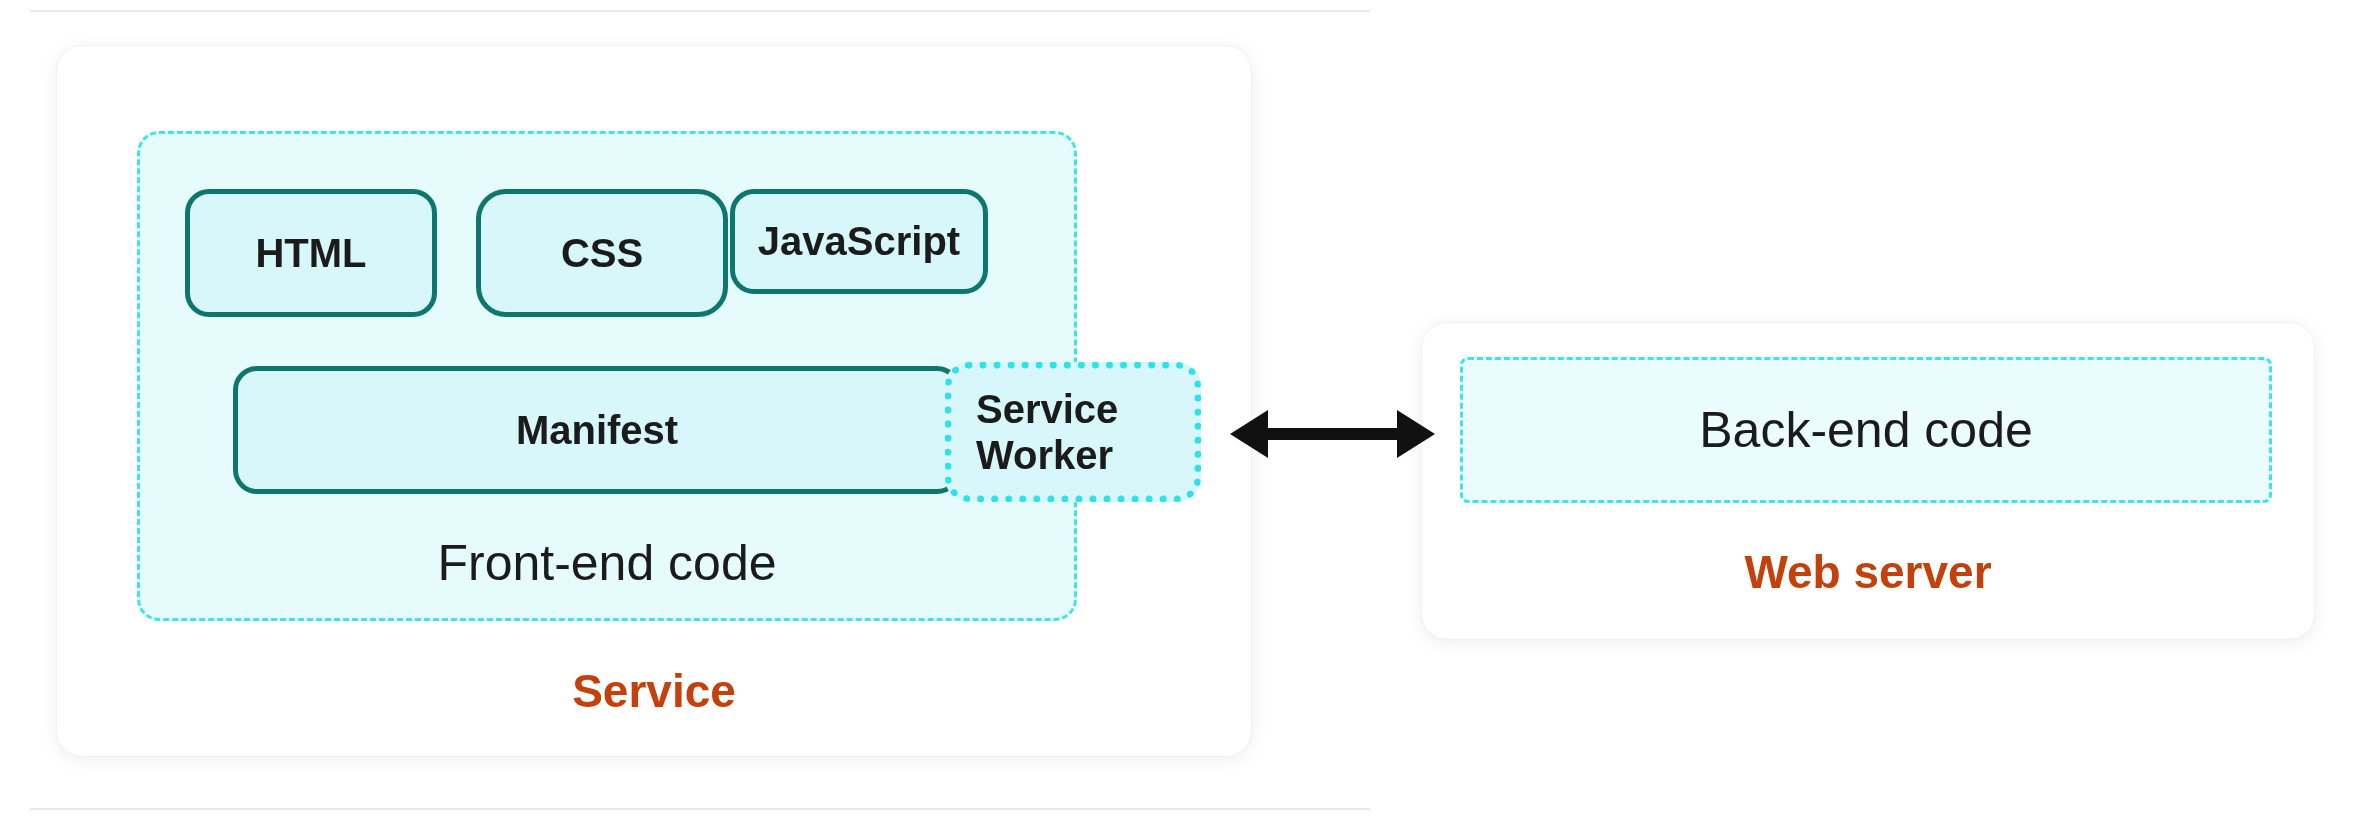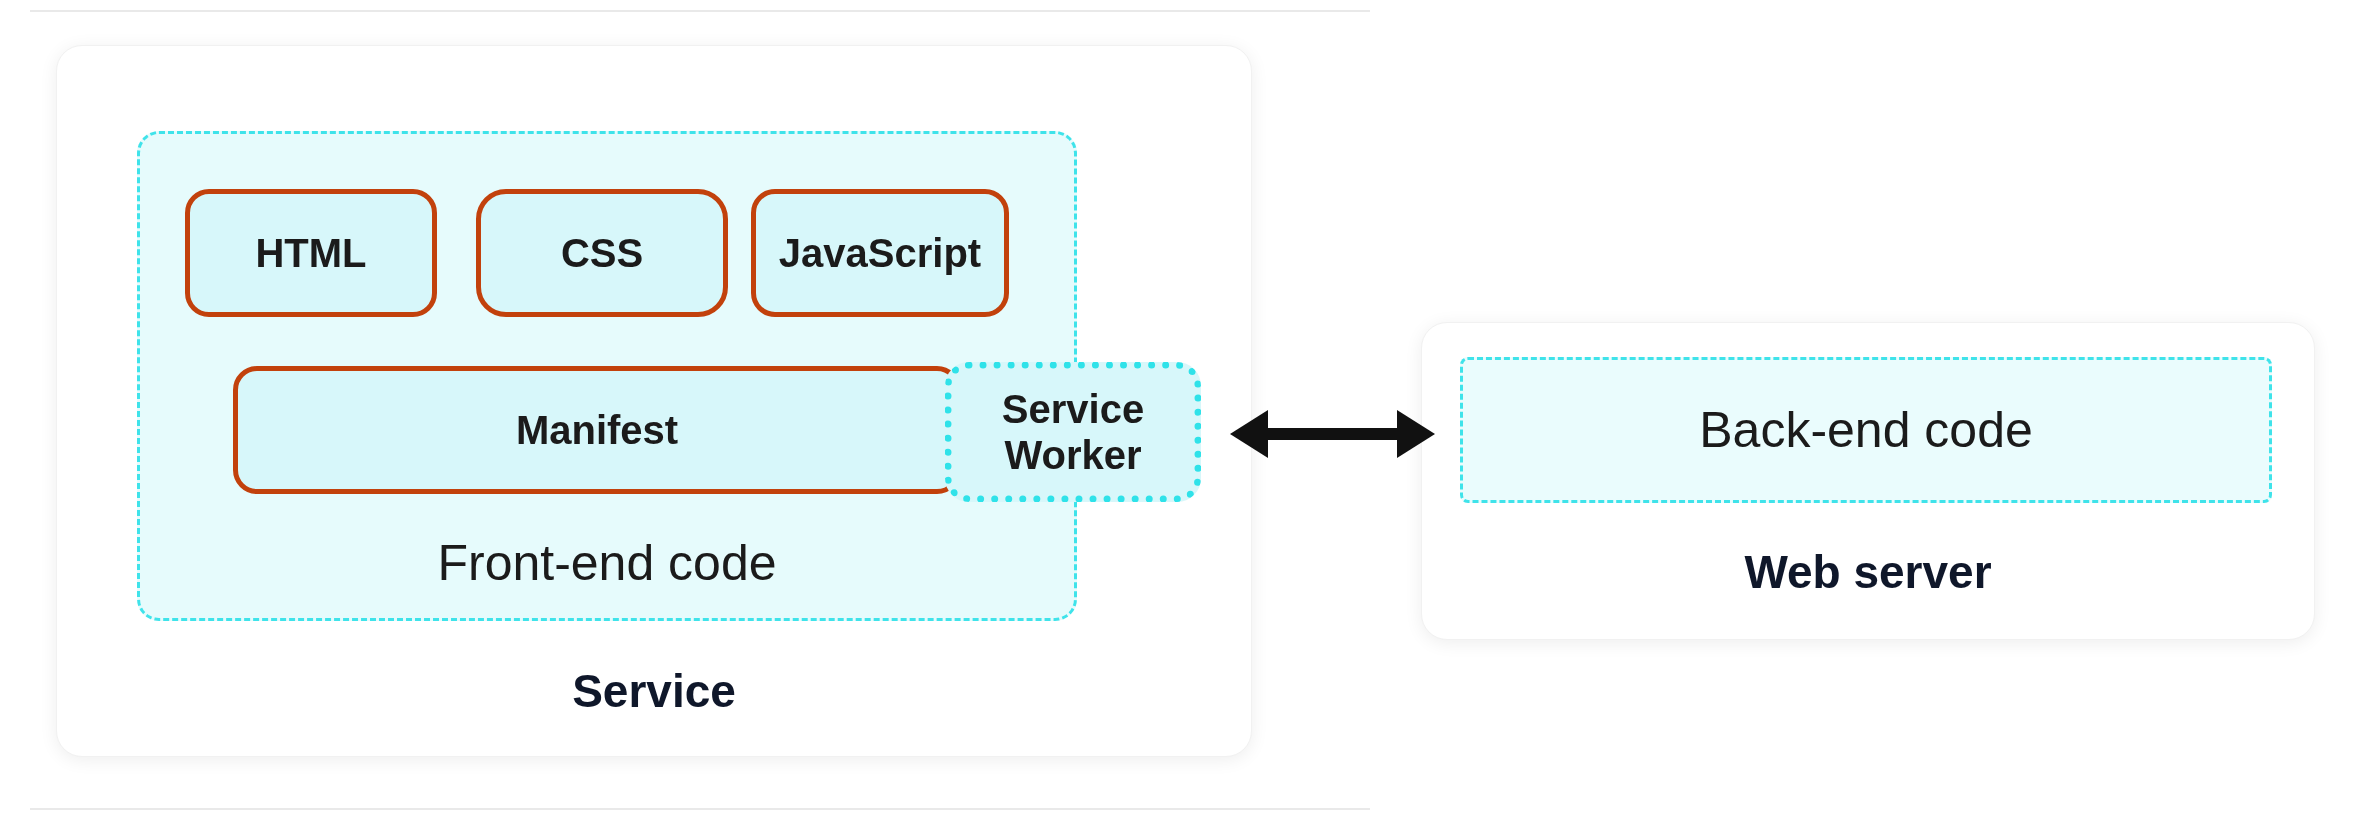--- a/index.html
+++ b/index.html
@@ -40,38 +40,37 @@
     border-radius: 22px;
   }
   .frontend-group { left: 80px; top: 85px; width: 940px; height: 490px; }
 
   .file-box {
     position: absolute;
     display: flex;
     align-items: center;
     justify-content: center;
     background: #d7f7fa;
-    border: 5px solid #c2410c;
+    border: 5px solid #0f766e;
     border-radius: 24px;
     font-weight: bold;
     font-size: 40px;
     color: #1b1b1b;
   }
   .html-box { left: 45px; top: 55px; width: 252px; height: 128px; }
   .css-box { left: 336px; top: 55px; width: 252px; height: 128px; border-radius: 30px; }
-  .js-box { left: 611px; top: 55px; width: 258px; height: 128px; }
+  .js-box { left: 590px; top: 55px; width: 258px; height: 105px; }
   .manifest-box { left: 45px; top: 232px; width: 728px; height: 128px; margin-left: 48px; }
 
   .service-worker-box {
     position: absolute;
     left: 805px; top: 228px; width: 256px; height: 140px;
     display: flex;
     align-items: center;
     justify-content: center;
-    text-align: center;
     background: #d7f7fa;
     border: 7px dotted #2fe2e9;
     border-radius: 24px;
     font-weight: bold;
     font-size: 40px;
     line-height: 1.15;
     padding: 0 24px;
     z-index: 2;
   }
 
@@ -84,21 +83,21 @@
     font-weight: normal;
     color: #1b1b1b;
   }
 
   .card-label {
     position: absolute;
     left: 0; right: 0;
     text-align: center;
     font-weight: bold;
     font-size: 46px;
-    color: #0f172a;
+    color: #c2410c;
   }
   .device-label { top: 618px; }
   .server-label { top: 222px; }
 
   .backend-box {
     position: absolute;
     left: 38px; top: 34px; width: 812px; height: 146px;
     display: flex;
     align-items: center;
     justify-content: center;

